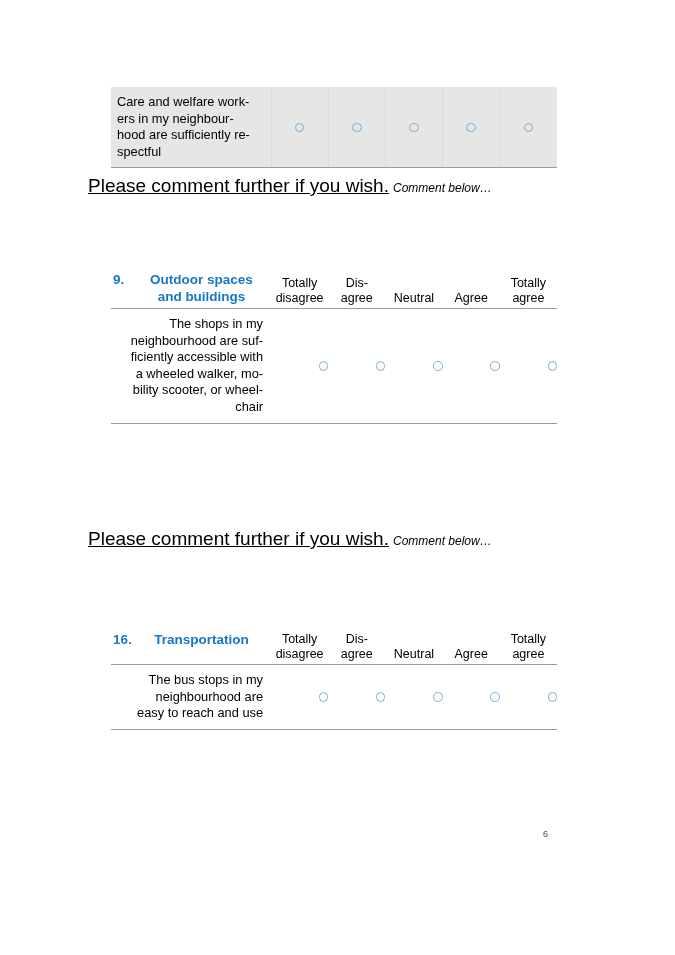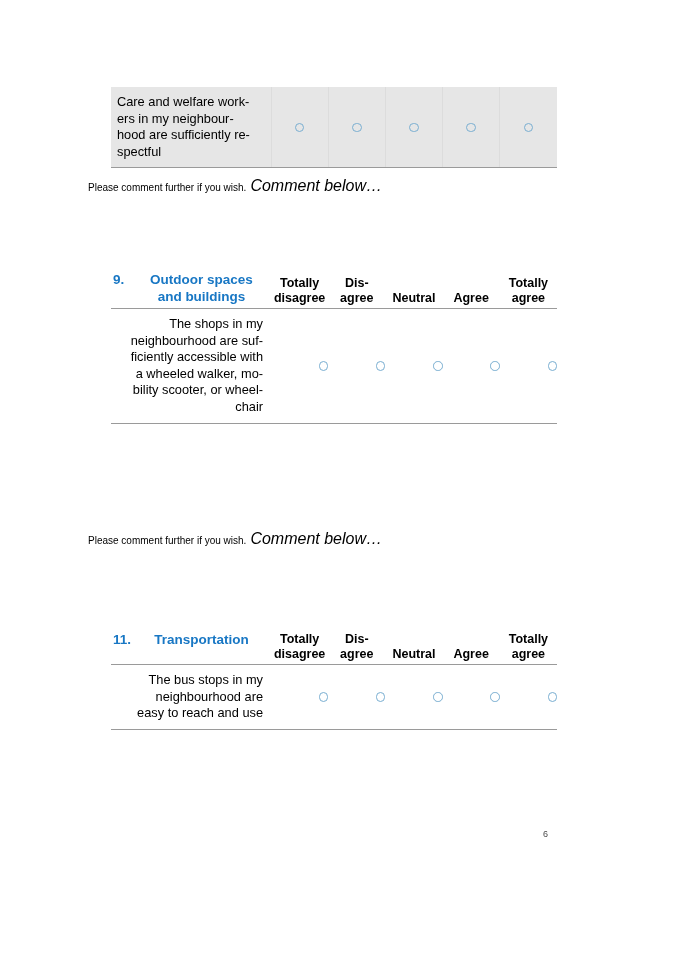--- a/index.html
+++ b/index.html
@@ -37,21 +37,21 @@
     table-layout: fixed;
   }
 
   table.matrix col.c-label { width: 160px; }
   table.matrix col.c-opt   { width: 57.2px; }
 
   
   .matrix thead th {
     padding: 0 0 3px 0;
     vertical-align: bottom;
-    font-weight: bold;
+    font-weight: normal;
     font-size: 12.5px;
     line-height: 14.5px;
     text-align: center;
     color: #000;
     border: none;
   }
   .matrix thead th.section-head {
     text-align: left;
     vertical-align: top;
     color: #1877c4;
@@ -119,24 +119,24 @@
 
   
   .comment-line {
     position: absolute;
     left: 88px;
     font-size: 13.6px;
     line-height: 16px;
     color: #000;
     white-space: nowrap;
   }
-  .comment-line .c-main { font-size: 10px; }
+  .comment-line .c-main { font-size: 19px; text-decoration: underline; }
   .comment-line .c-hint {
     font-style: italic;
-    font-size: 16px;
+    font-size: 12px;
     margin-left: 4px;
   }
 
   
   .page-number {
     position: absolute;
     left: 543px;
     top: 829px;
     font-size: 9px;
     color: #4a4a4a;
@@ -223,21 +223,21 @@
           <col class="c-opt">
           <col class="c-opt">
           <col class="c-opt">
           <col class="c-opt">
           <col class="c-opt">
       </colgroup>
       <thead>
         <tr>
           <th class="section-head">
             <span class="sec-inner">
-              <span class="sec-num">11.</span>
+              <span class="sec-num">16.</span>
               <span class="sec-title">Transportation</span>
             </span>
           </th>
           <th>Totally<br>disagree</th>
           <th>Dis-<br>agree</th>
           <th>Neutral</th>
           <th>Agree</th>
           <th>Totally<br>agree</th>
         </tr>
       </thead>

